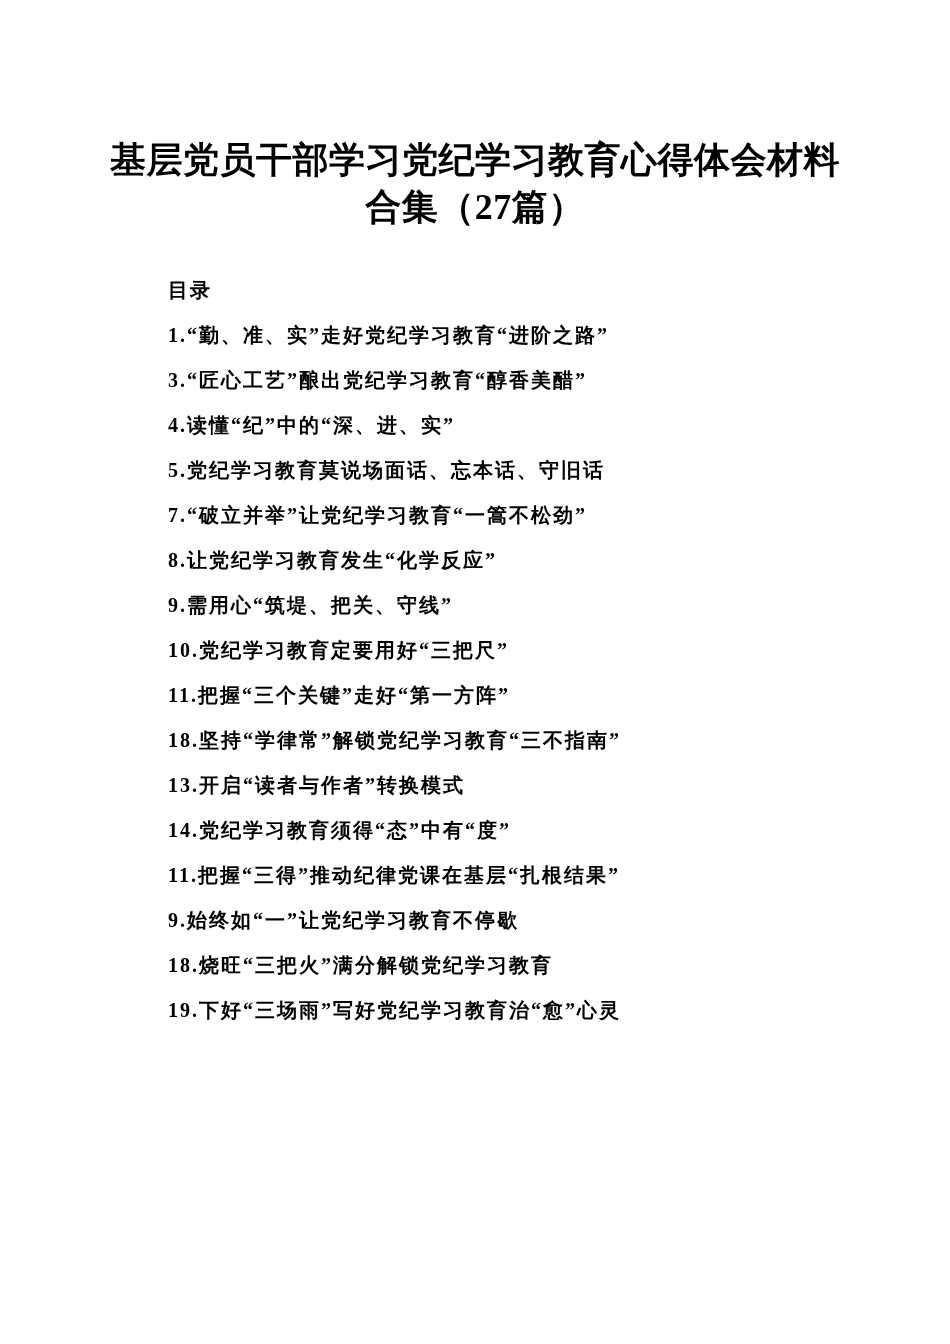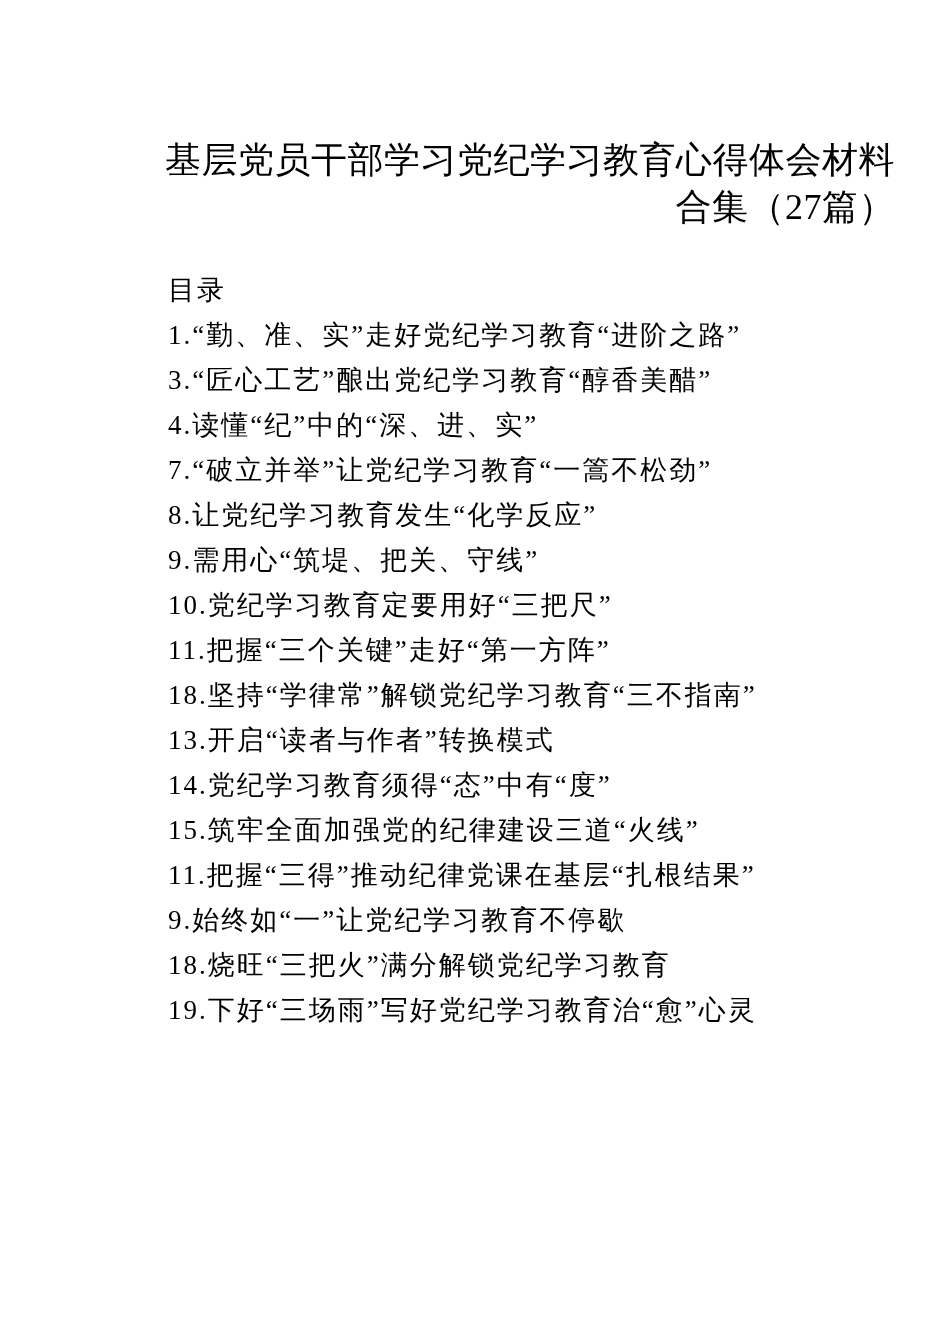--- a/index.html
+++ b/index.html
@@ -16,35 +16,35 @@
     -webkit-font-smoothing: antialiased;
   }
   .page {
     position: relative;
     width: 950px;
     height: 1344px;
     background: #ffffff;
   }
   .doc-title {
     margin: 137px 55px 0 55px;
-    text-align: right;
+    text-align: center;
     font-size: 36px;
     line-height: 47px;
-    font-weight: 400;
+    font-weight: 700;
     letter-spacing: 0.5px;
   }
   .doc-title .title-line {
     display: block;
   }
   .toc {
     margin: 37px 80px 0 168px;
-    font-size: 27px;
+    font-size: 20px;
     line-height: 45px;
     letter-spacing: 2px;
-    font-weight: 400;
+    font-weight: 700;
   }
   .toc-label {
     white-space: nowrap;
   }
   .toc-item {
     white-space: nowrap;
   }
 </style>
 </head>
 <body>
@@ -54,28 +54,28 @@
   <h1 class="doc-title">
     <span class="title-line">基层党员干部学习党纪学习教育心得体会材料</span>
     <span class="title-line">合集（27篇）</span>
   </h1>
 
   <div class="toc">
     <div class="toc-label">目录</div>
     <div class="toc-item">1.“勤、准、实”走好党纪学习教育“进阶之路”</div>
     <div class="toc-item">3.“匠心工艺”酿出党纪学习教育“醇香美醋”</div>
     <div class="toc-item">4.读懂“纪”中的“深、进、实”</div>
+    <div class="toc-item">5.党纪学习教育莫说场面话、忘本话、守旧话</div>
     <div class="toc-item">7.“破立并举”让党纪学习教育“一篙不松劲”</div>
     <div class="toc-item">8.让党纪学习教育发生“化学反应”</div>
     <div class="toc-item">9.需用心“筑堤、把关、守线”</div>
     <div class="toc-item">10.党纪学习教育定要用好“三把尺”</div>
     <div class="toc-item">11.把握“三个关键”走好“第一方阵”</div>
     <div class="toc-item">18.坚持“学律常”解锁党纪学习教育“三不指南”</div>
     <div class="toc-item">13.开启“读者与作者”转换模式</div>
     <div class="toc-item">14.党纪学习教育须得“态”中有“度”</div>
-    <div class="toc-item">15.筑牢全面加强党的纪律建设三道“火线”</div>
     <div class="toc-item">11.把握“三得”推动纪律党课在基层“扎根结果”</div>
     <div class="toc-item">9.始终如“一”让党纪学习教育不停歇</div>
     <div class="toc-item">18.烧旺“三把火”满分解锁党纪学习教育</div>
     <div class="toc-item">19.下好“三场雨”写好党纪学习教育治“愈”心灵</div>
   </div>
 
 </div>
 
 </body></html>

